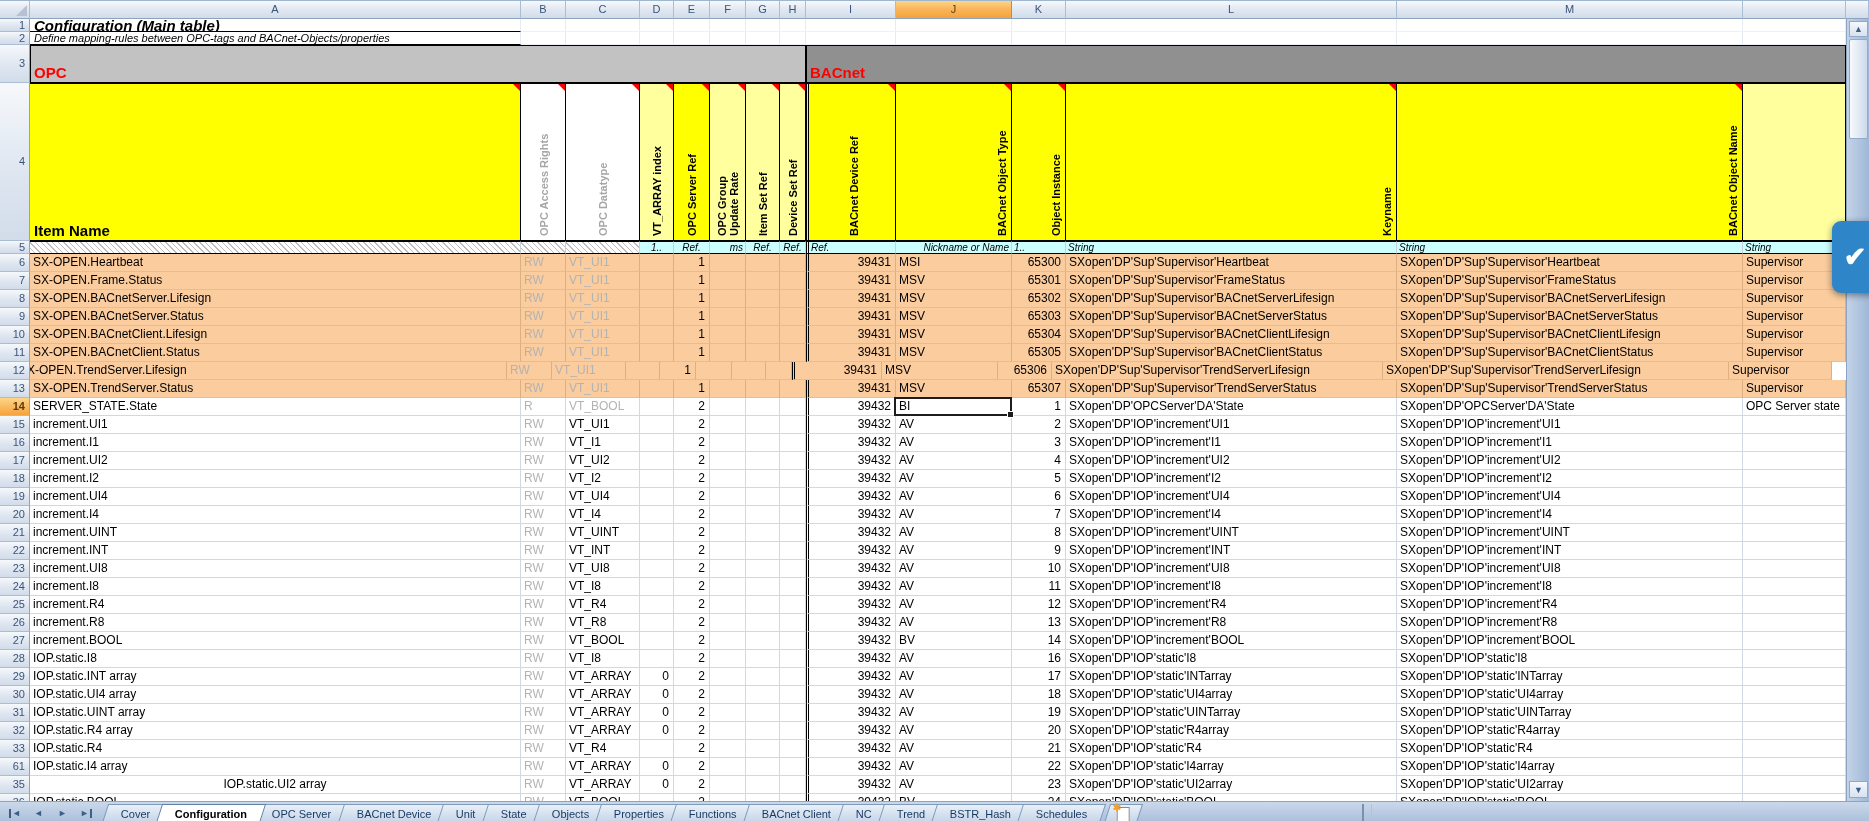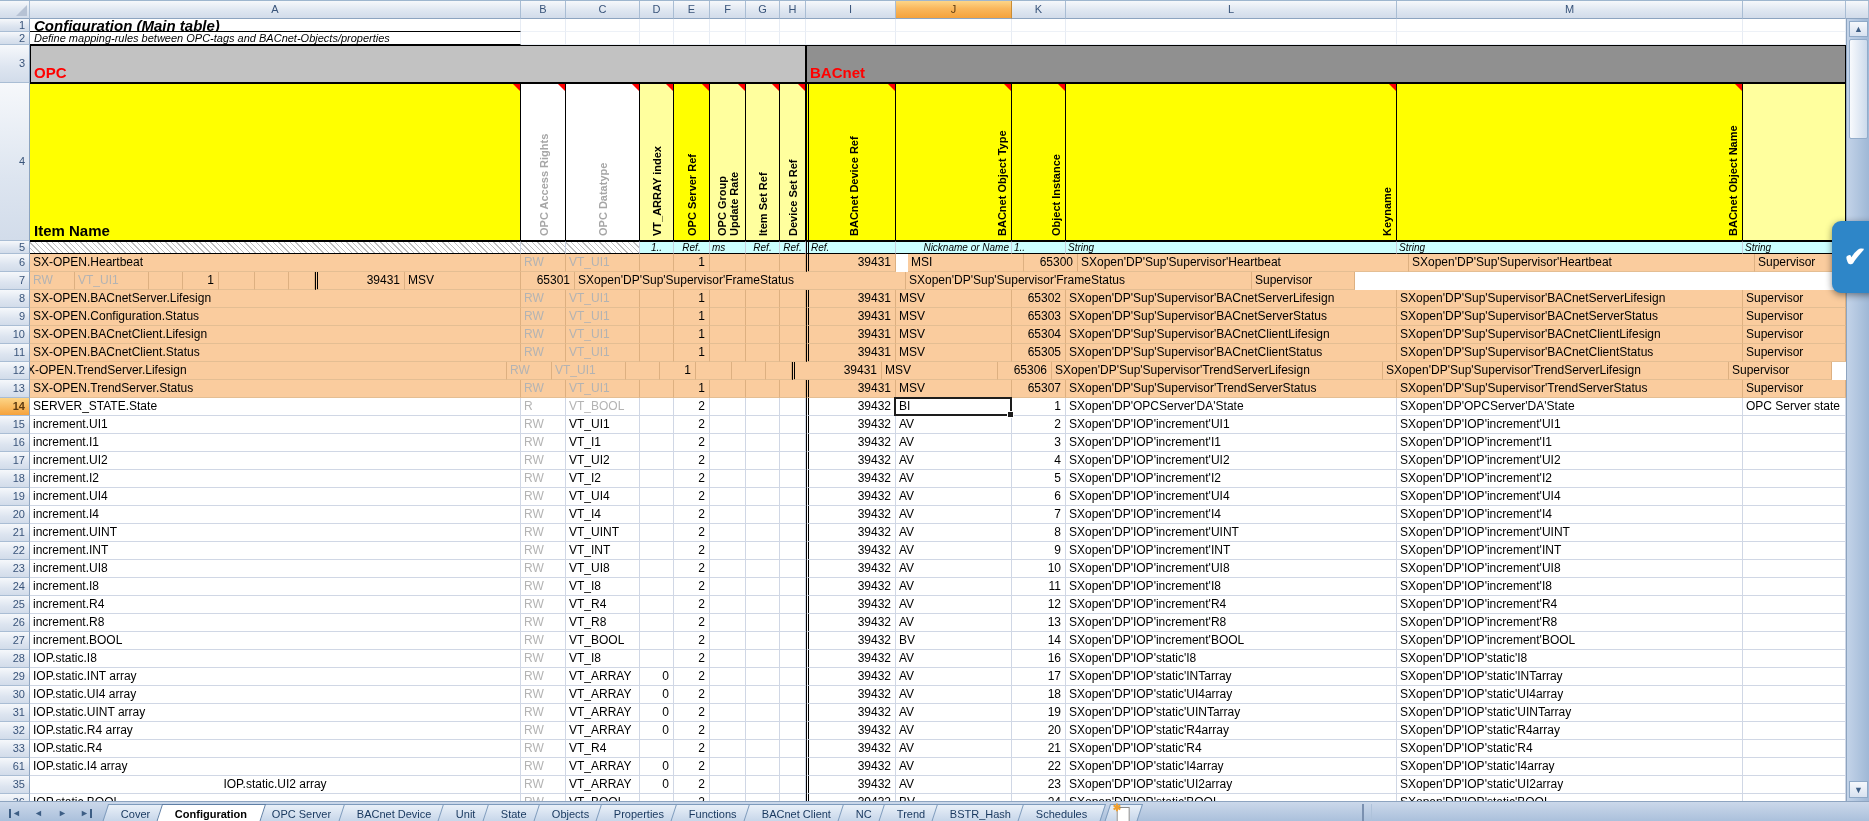--- a/index.html
+++ b/index.html
@@ -192,47 +192,48 @@
           <div class="tri"></div>
         </div>
         <div class="h4 fill-ly" style="width: 103px; height: 158px;"></div>
       </div>
       <div class="row" style="left: 30px; top: 240px; height: 13px;">
         <div class="h5 hatch" style="width: 491px; height: 13px;"></div>
         <div class="h5 hatch" style="width: 45px; height: 13px;"></div>
         <div class="h5 hatch" style="width: 74px; height: 13px;"></div>
         <div class="h5" style="width: 34px; height: 13px; text-align: center;">1..</div>
         <div class="h5" style="width: 36px; height: 13px; text-align: center;">Ref.</div>
-        <div class="h5" style="width: 36px; height: 13px; text-align: left;">ms</div>
+        <div class="h5" style="width: 36px; height: 13px; text-align: right;">ms</div>
         <div class="h5" style="width: 34px; height: 13px; text-align: center;">Ref.</div>
         <div class="h5" style="width: 26px; height: 13px; text-align: center;">Ref.</div>
         <div class="h5 secL" style="width: 90px; height: 13px; text-align: left;">Ref.</div>
         <div class="h5" style="width: 116px; height: 13px; text-align: right;">Nickname or Name</div>
         <div class="h5" style="width: 54px; height: 13px; text-align: left;">1..</div>
         <div class="h5" style="width: 331px; height: 13px; text-align: left;">String</div>
         <div class="h5" style="width: 346px; height: 13px; text-align: left;">String</div>
         <div class="h5" style="width: 103px; height: 13px; text-align: left;">String</div>
       </div>
       <div class="row orange" style="left: 30px; top: 253px; height: 18px;">
         <div class="cell" style="width: 491px; height: 18px; line-height: 17px;">SX-OPEN.Heartbeat</div>
         <div class="cell dim" style="width: 45px; height: 18px; line-height: 17px;">RW</div>
         <div class="cell dim" style="width: 74px; height: 18px; line-height: 17px;">VT_UI1</div>
         <div class="cell num" style="width: 34px; height: 18px; line-height: 17px;"></div>
         <div class="cell num" style="width: 36px; height: 18px; line-height: 17px;">1</div>
         <div class="cell" style="width: 36px; height: 18px; line-height: 17px;"></div>
         <div class="cell" style="width: 34px; height: 18px; line-height: 17px;"></div>
         <div class="cell" style="width: 26px; height: 18px; line-height: 17px;"></div>
         <div class="cell num secL" style="width: 90px; height: 18px; line-height: 17px;">39431</div>
-        <div class="cell" style="width: 116px; height: 18px; line-height: 17px; margin-left: 12px;">MSI</div>
+        <div class="cell" style="width: 116px; height: 18px; line-height: 17px;">MSI</div>
         <div class="cell num" style="width: 54px; height: 18px; line-height: 17px;">65300</div>
         <div class="cell" style="width: 331px; height: 18px; line-height: 17px;">SXopen'DP'Sup'Supervisor'Heartbeat</div>
         <div class="cell" style="width: 346px; height: 18px; line-height: 17px;">SXopen'DP'Sup'Supervisor'Heartbeat</div>
         <div class="cell" style="width: 103px; height: 18px; line-height: 17px;">Supervisor</div>
       </div>
       <div class="row orange" style="left: 30px; top: 271px; height: 18px;">
+        <div class="cell" style="width: 491px; height: 18px; line-height: 17px;">SX-OPEN.Frame.Status</div>
         <div class="cell dim" style="width: 45px; height: 18px; line-height: 17px;">RW</div>
         <div class="cell dim" style="width: 74px; height: 18px; line-height: 17px;">VT_UI1</div>
         <div class="cell num" style="width: 34px; height: 18px; line-height: 17px;"></div>
         <div class="cell num" style="width: 36px; height: 18px; line-height: 17px;">1</div>
         <div class="cell" style="width: 36px; height: 18px; line-height: 17px;"></div>
         <div class="cell" style="width: 34px; height: 18px; line-height: 17px;"></div>
         <div class="cell" style="width: 26px; height: 18px; line-height: 17px;"></div>
         <div class="cell num secL" style="width: 90px; height: 18px; line-height: 17px;">39431</div>
         <div class="cell" style="width: 116px; height: 18px; line-height: 17px;">MSV</div>
         <div class="cell num" style="width: 54px; height: 18px; line-height: 17px;">65301</div>
@@ -250,21 +251,21 @@
         <div class="cell" style="width: 34px; height: 18px; line-height: 17px;"></div>
         <div class="cell" style="width: 26px; height: 18px; line-height: 17px;"></div>
         <div class="cell num secL" style="width: 90px; height: 18px; line-height: 17px;">39431</div>
         <div class="cell" style="width: 116px; height: 18px; line-height: 17px;">MSV</div>
         <div class="cell num" style="width: 54px; height: 18px; line-height: 17px;">65302</div>
         <div class="cell" style="width: 331px; height: 18px; line-height: 17px;">SXopen'DP'Sup'Supervisor'BACnetServerLifesign</div>
         <div class="cell" style="width: 346px; height: 18px; line-height: 17px;">SXopen'DP'Sup'Supervisor'BACnetServerLifesign</div>
         <div class="cell" style="width: 103px; height: 18px; line-height: 17px;">Supervisor</div>
       </div>
       <div class="row orange" style="left: 30px; top: 307px; height: 18px;">
-        <div class="cell" style="width: 491px; height: 18px; line-height: 17px;">SX-OPEN.Configuration.Status</div>
+        <div class="cell" style="width: 491px; height: 18px; line-height: 17px;">SX-OPEN.BACnetServer.Status</div>
         <div class="cell dim" style="width: 45px; height: 18px; line-height: 17px;">RW</div>
         <div class="cell dim" style="width: 74px; height: 18px; line-height: 17px;">VT_UI1</div>
         <div class="cell num" style="width: 34px; height: 18px; line-height: 17px;"></div>
         <div class="cell num" style="width: 36px; height: 18px; line-height: 17px;">1</div>
         <div class="cell" style="width: 36px; height: 18px; line-height: 17px;"></div>
         <div class="cell" style="width: 34px; height: 18px; line-height: 17px;"></div>
         <div class="cell" style="width: 26px; height: 18px; line-height: 17px;"></div>
         <div class="cell num secL" style="width: 90px; height: 18px; line-height: 17px;">39431</div>
         <div class="cell" style="width: 116px; height: 18px; line-height: 17px;">MSV</div>
         <div class="cell num" style="width: 54px; height: 18px; line-height: 17px;">65303</div>

